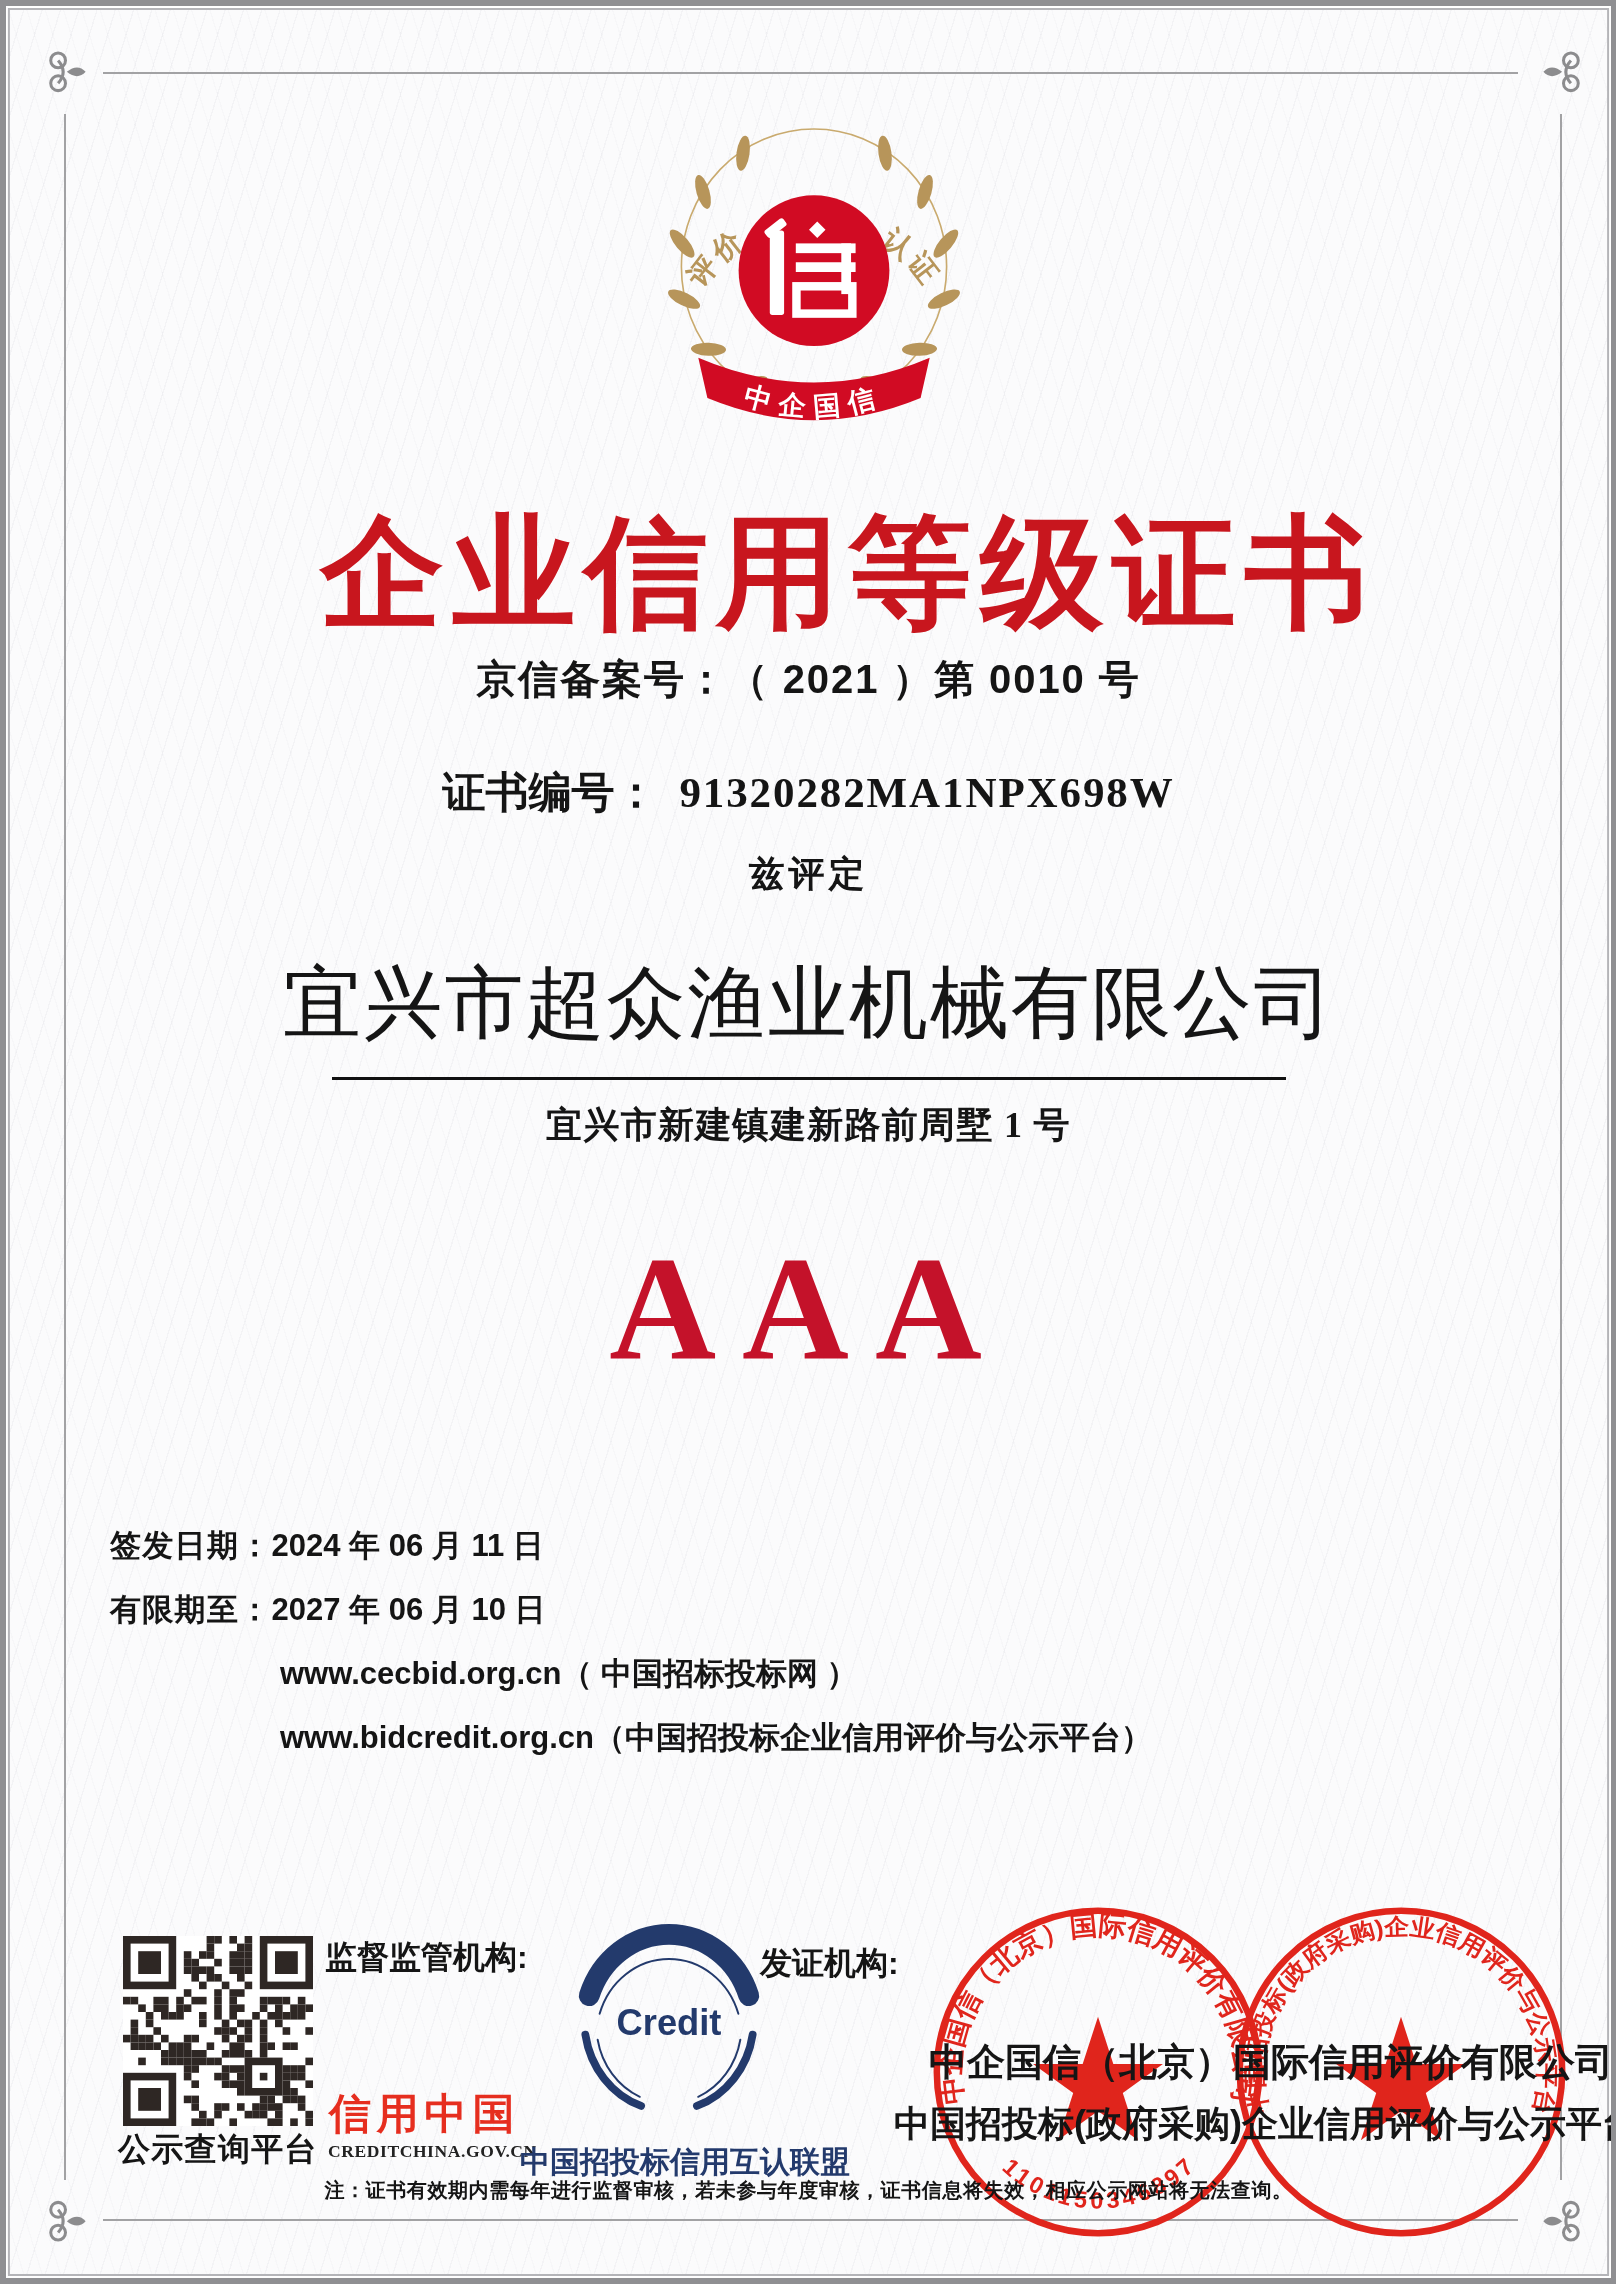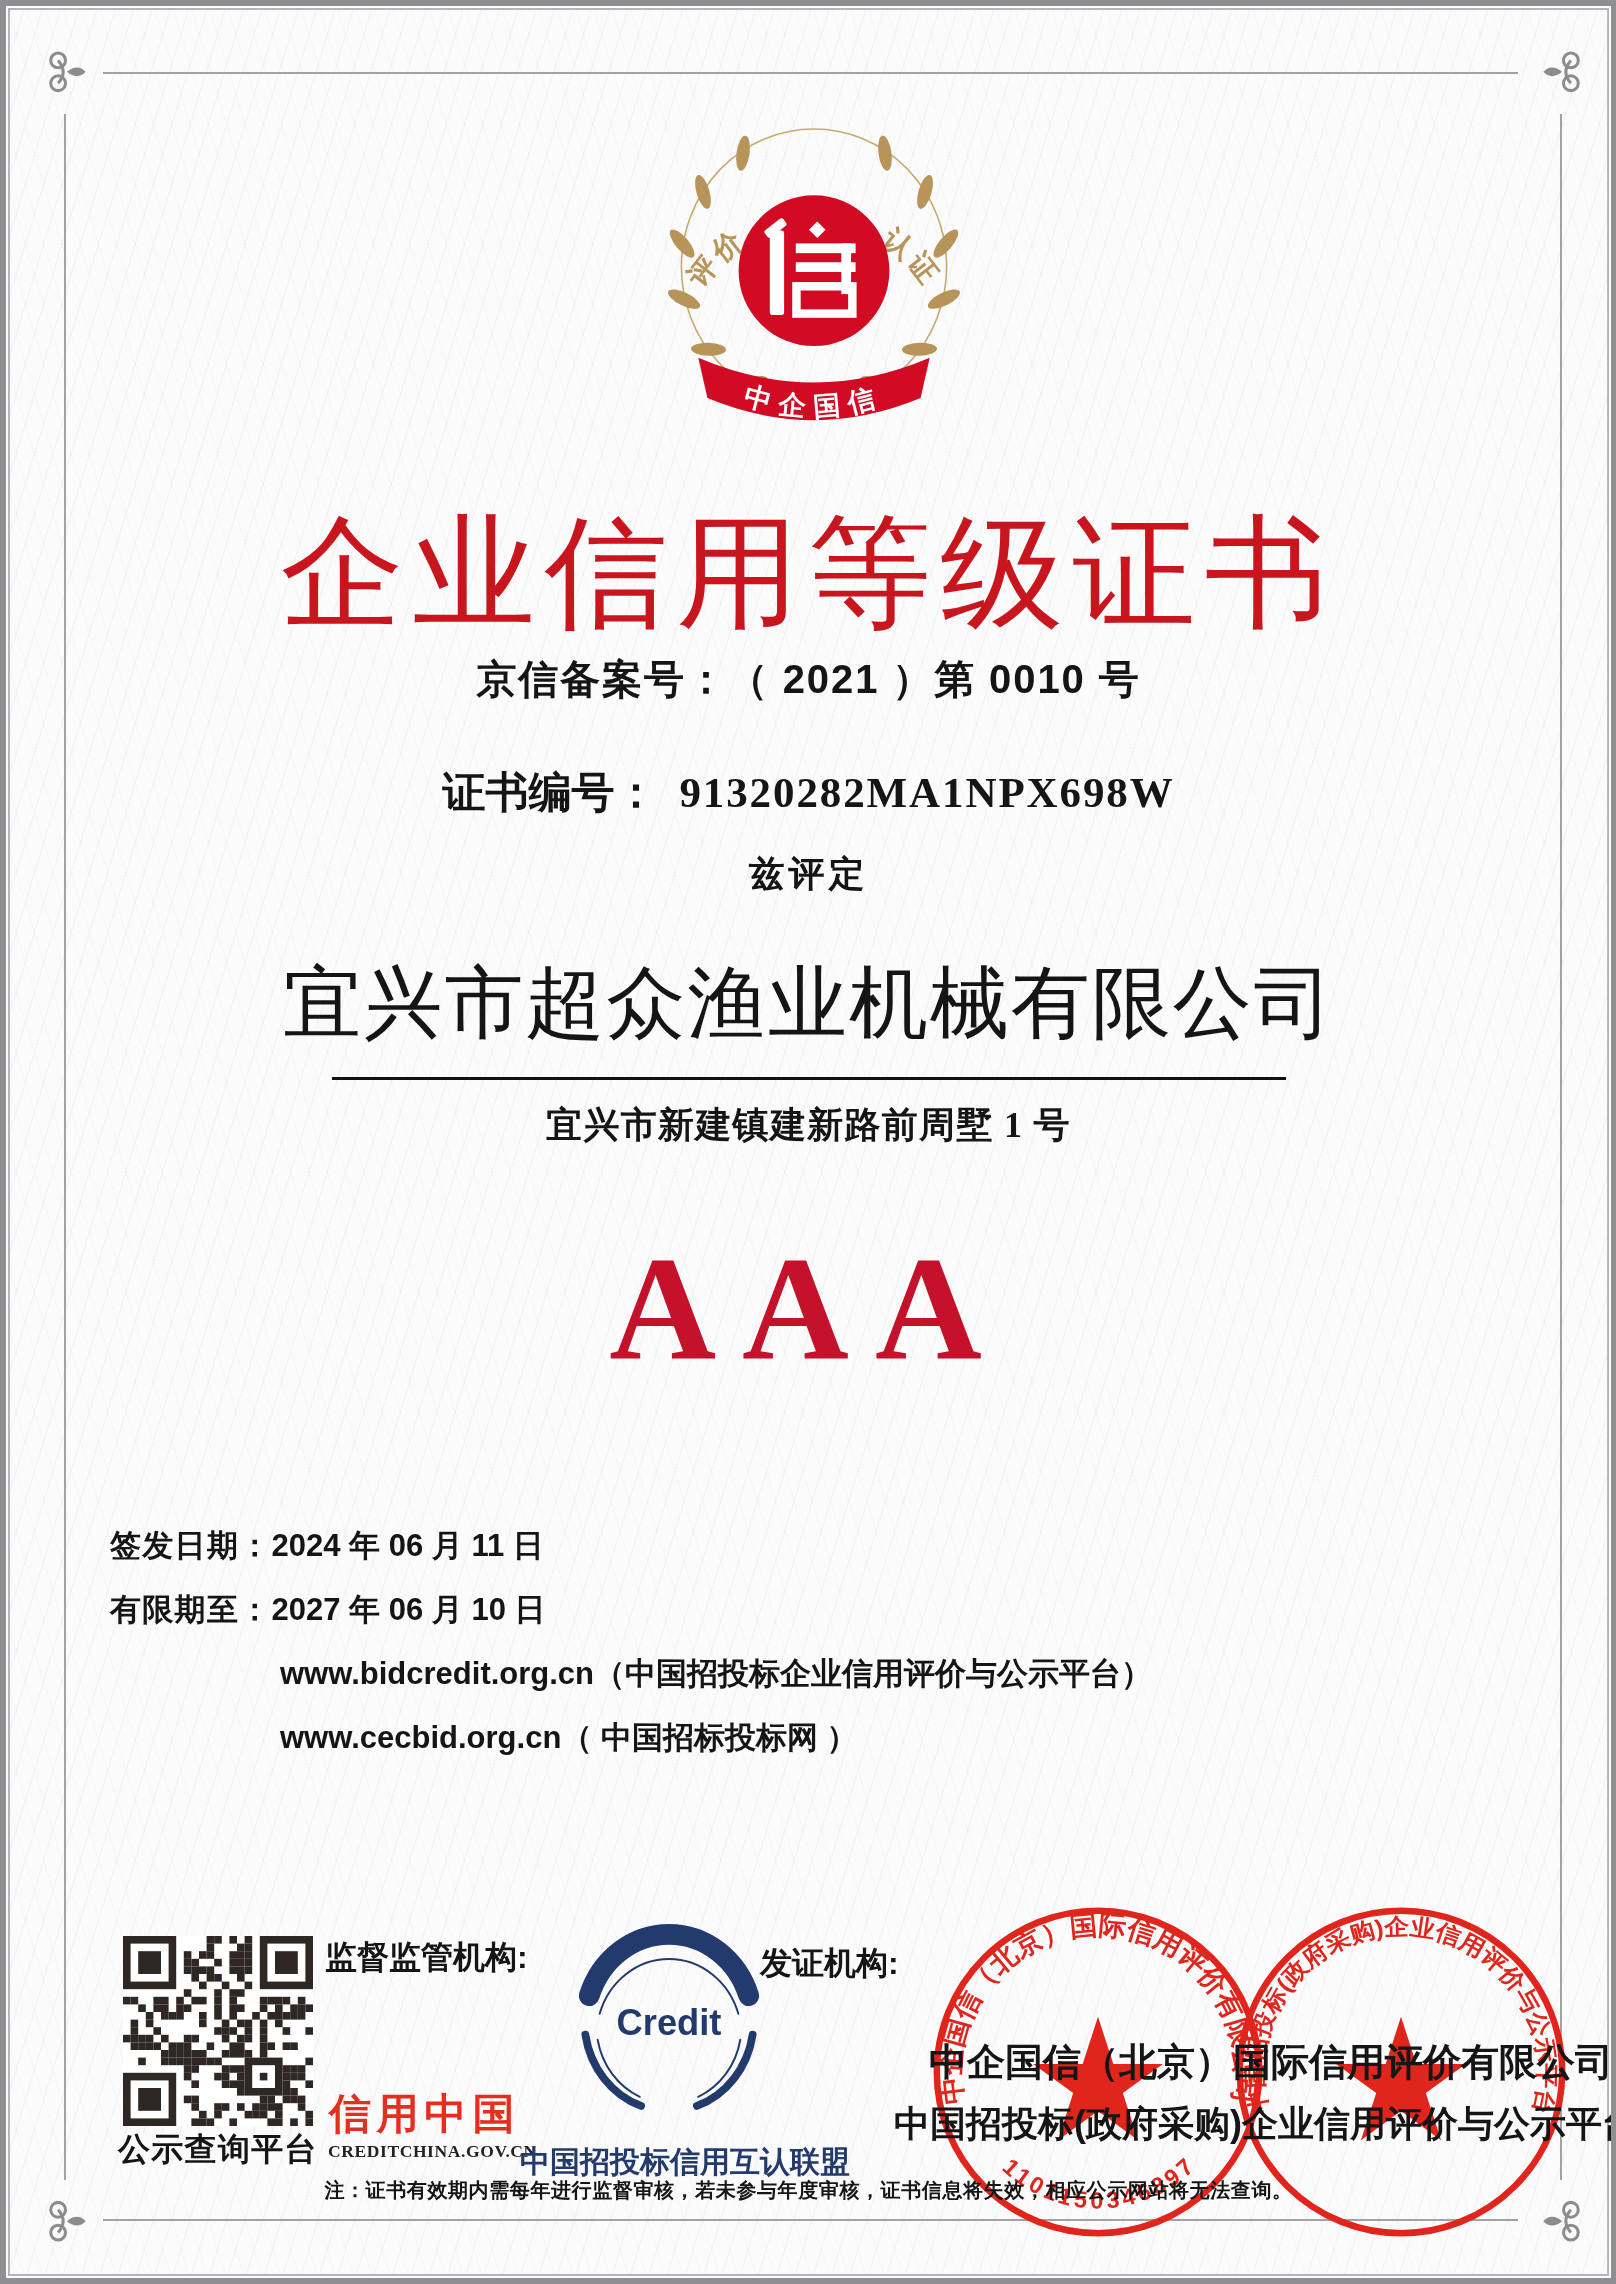--- a/index.html
+++ b/index.html
@@ -22,21 +22,21 @@
   .fl-top{left:97px;top:66px;width:1415px;height:1.9px;}
   .fl-bottom{left:97px;top:2213px;width:1415px;height:1.9px;}
   .fl-left{left:58px;top:108px;width:1.9px;height:2066px;}
   .fl-right{left:1554px;top:108px;width:1.9px;height:2066px;}
   .corner{position:absolute;width:47px;height:47px;}
   .c-tl{left:36px;top:43px;}
   .c-tr{left:1534px;top:43px;transform:scaleX(-1);}
   .c-bl{left:36px;top:2191px;transform:scaleY(-1);}
   .c-br{left:1534px;top:2191px;transform:scale(-1,-1);}
   
-  .title{top:503px;font-size:123px;font-weight:400;letter-spacing:9px;line-height:127px;}
+  .title{top:503px;font-size:123px;font-weight:700;letter-spacing:9px;line-height:127px;margin-left:40px;}
   .filing{top:646px;font-size:40px;font-weight:800;letter-spacing:1.9px;}
   .certno{top:758px;font-size:43px;font-weight:800;font-family:"Liberation Serif",serif;}
   .certno .val{letter-spacing:1.9px;margin-left:22px;}
   .hereby{top:844px;font-size:36px;font-weight:800;font-family:"Liberation Serif",serif;letter-spacing:3.9px;}
   .company{top:945px;font-size:79px;font-weight:400;font-family:"Liberation Serif",serif;letter-spacing:1.9px;}
   .under{top:1071px;width:954px;height:3.2px;background:#111;}
   .address{top:1095px;font-size:36px;font-weight:800;font-family:"Liberation Serif",serif;letter-spacing:1.3px;}
   .grade{top:1228px;font-size:148px;font-weight:900;font-family:"Liberation Serif",serif;letter-spacing:26px;line-height:149px;}
   
   .details{left:104px;top:1508px;font-size:31px;font-weight:700;line-height:64px;white-space:nowrap;}
@@ -160,22 +160,22 @@
 
   <div class="abs ctr company">宜兴市超众渔业机械有限公司</div>
   <div class="abs ctr under"></div>
   <div class="abs ctr address">宜兴市新建镇建新路前周墅 1 号</div>
 
   <div class="abs ctr grade" style="color:#c4122a;">AAA</div>
 
   <div class="abs details">
     <div><span class="lbl">签发日期：</span><span>2024 年 06 月 11 日</span></div>
     <div><span class="lbl">有限期至：</span><span>2027 年 06 月 10 日</span></div>
+    <div class="indent url">www.cecbid.org.cn（ 中国招标投标网 ）</div>
     <div class="indent url">www.bidcredit.org.cn（中国招投标企业信用评价与公示平台）</div>
-    <div class="indent url">www.cecbid.org.cn（ 中国招标投标网 ）</div>
   </div>
 
   <svg id="qrsvg" class="abs qr" viewBox="0 0 250 250">
       <rect x="0" y="0" width="250" height="250" fill="#ffffff"></rect>
       <rect x="0" y="0" width="70" height="70" fill="#2e2724"></rect>
       <rect x="10" y="10" width="50" height="50" fill="#ffffff"></rect>
       <rect x="20" y="20" width="30" height="30" fill="#2e2724"></rect>
       <rect x="180" y="0" width="70" height="70" fill="#2e2724"></rect>
       <rect x="190" y="10" width="50" height="50" fill="#ffffff"></rect>
       <rect x="200" y="20" width="30" height="30" fill="#2e2724"></rect>

